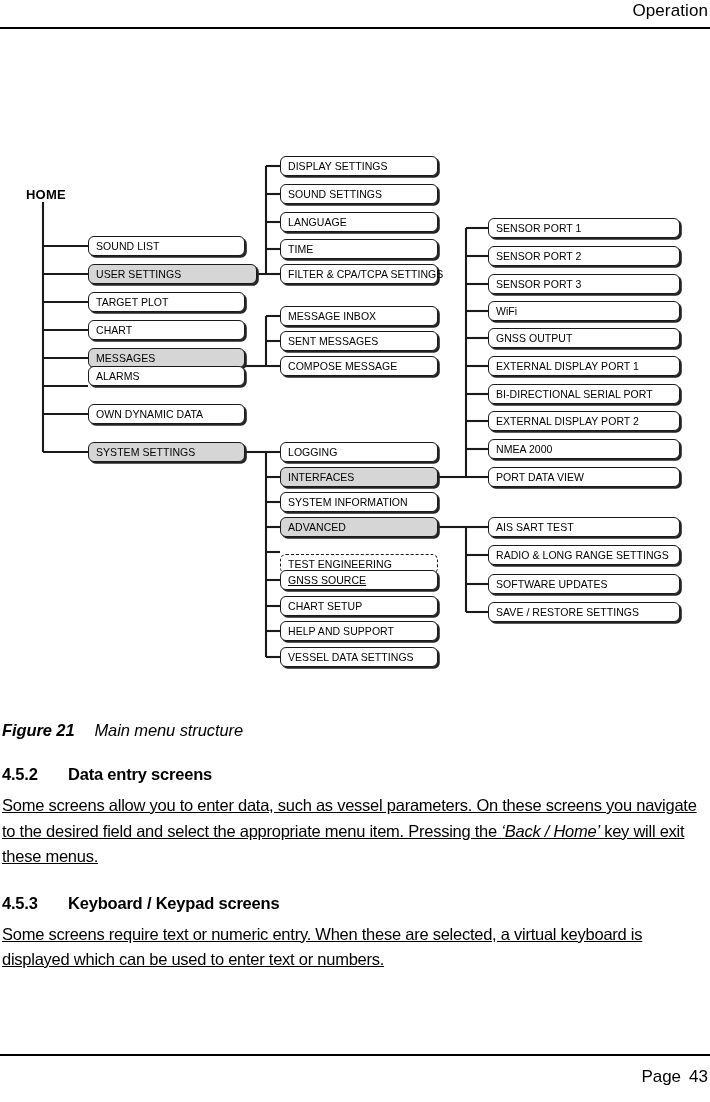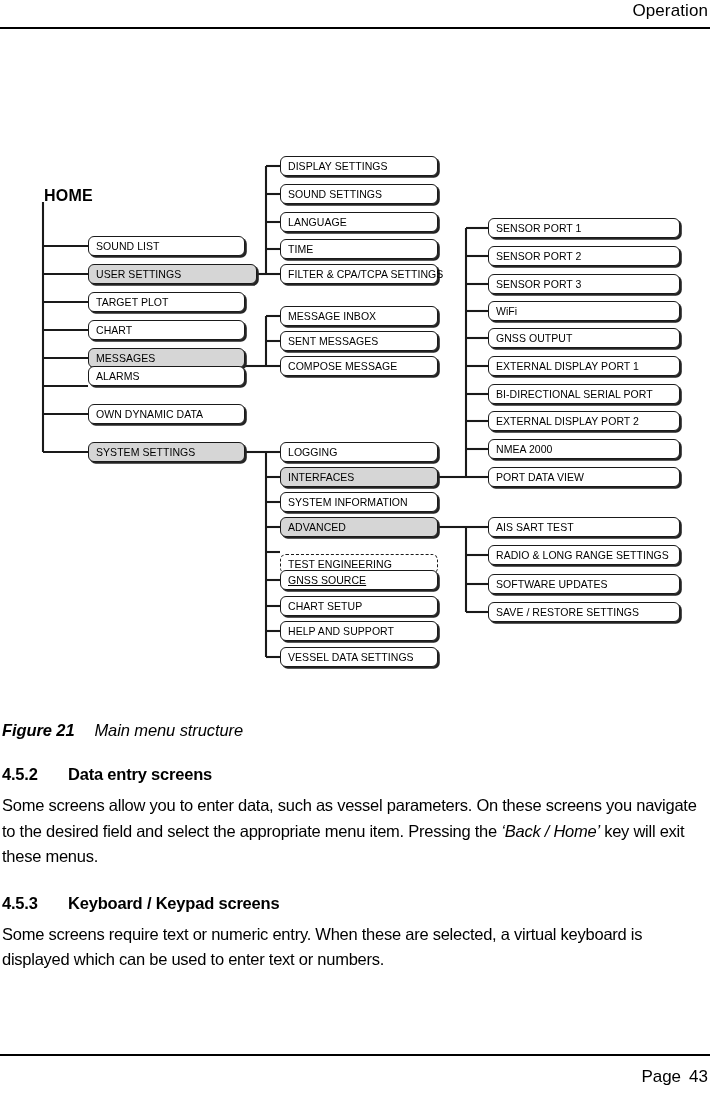--- a/index.html
+++ b/index.html
@@ -103,23 +103,23 @@
     background: #d6d6d6;
   }
   .node.dashed {
     border: 1.6px dashed #1a1a1a;
     box-shadow: none;
     margin-top: 12px;
   }
 
   .home-label {
     position: absolute;
-    left: 44px;
+    left: 26px;
     top: 57px;
-    font-size: 16px;
+    font-size: 13px;
     font-weight: bold;
     letter-spacing: 0.2px;
     z-index: 3;
   }
 
   
   #figure-caption {
     position: absolute;
     left: 2px;
     top: 721px;
@@ -148,20 +148,21 @@
     margin: 0 0 9px 0;
     display: flex;
   }
   .sec-head .num { width: 66px; flex: 0 0 66px; }
   .body-par {
     font-size: 16.5px;
     line-height: 25.5px;
     letter-spacing: -0.25px;
     margin: 0 0 24px 0;
     text-align: left;
+    text-decoration: underline;
   }
   .body-par .ital { font-style: italic; }
 </style>
 </head>
 <body>
 
 <div id="page-header">
   <div class="hdr-text">Operation</div>
   <div class="hdr-rule"></div>
 </div>

